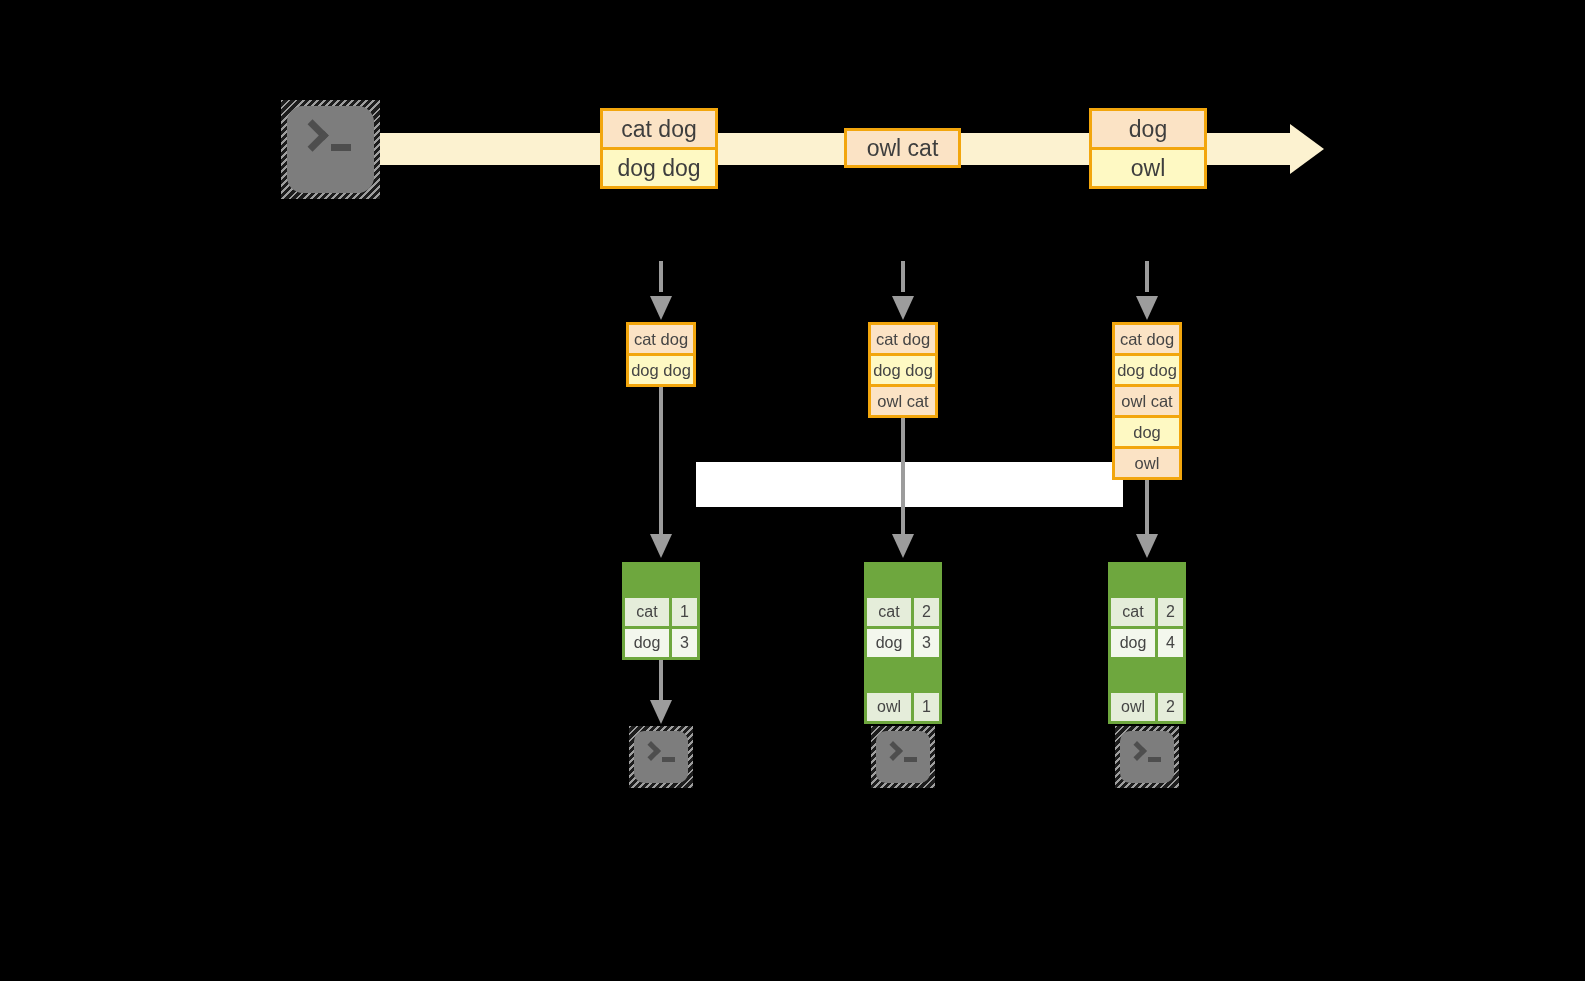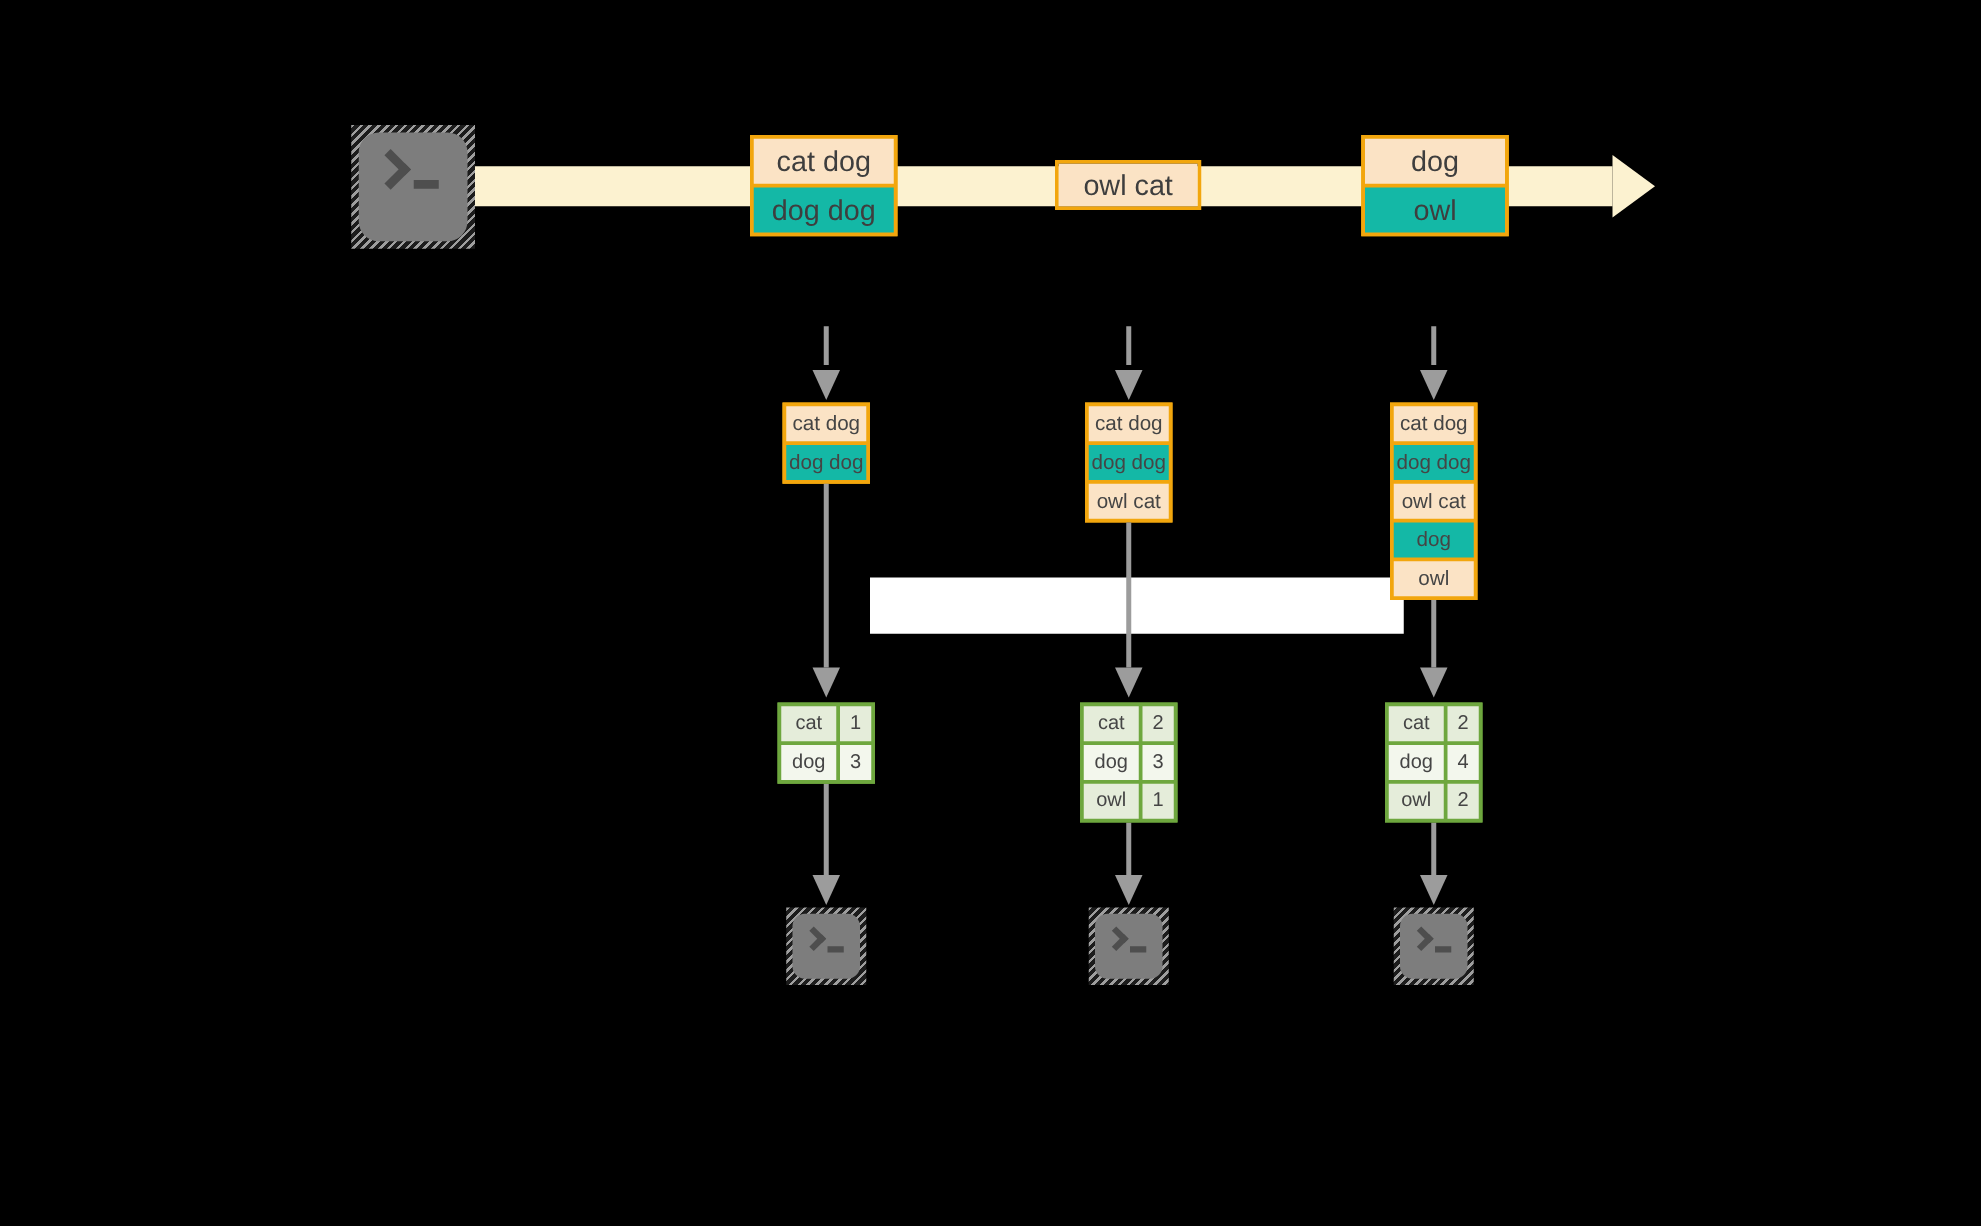--- a/index.html
+++ b/index.html
@@ -25,41 +25,41 @@
     transform:rotate(45deg);left:14px;top:18px;}
   .unders{position:absolute;background:#4e4e4e;left:44px;top:38px;width:20px;height:7px;}
   .term-small .chev{width:9px;height:9px;border-width:5px;border-top:5px solid #4e4e4e;border-right:5px solid #4e4e4e;left:10px;top:13px;}
   .term-small .unders{left:28px;top:26px;width:13px;height:5px;}
   
   .sbox{position:absolute;border:3px solid #f2a60d;background:#f2a60d;
     display:flex;flex-direction:column;gap:3px;z-index:2;box-sizing:border-box;}
   .sc{height:36px;line-height:36px;text-align:center;font-size:23px;color:#3e3e3e;}
   .sc-small{height:34px;line-height:34px;}
   .cell-dark{background:#fbe3c5;}
-  .cell-light{background:#14b8a6;}
+  .cell-light{background:#fef9c3;}
   
   .stack{position:absolute;top:322px;width:70px;border:3px solid #f2a60d;background:#f2a60d;
     display:flex;flex-direction:column;gap:3px;z-index:6;box-sizing:border-box;}
   .stack>div{height:28px;line-height:28px;text-align:center;font-size:16.5px;color:#454545;}
   
   .vline{position:absolute;width:4px;background:#9c9c9c;}
   .vhead{position:absolute;width:0;height:0;
     border-left:11px solid transparent;border-right:11px solid transparent;
     border-top:24px solid #9c9c9c;}
   .z2{z-index:2;} .z6{z-index:6;}
   
   .banner{position:absolute;left:696px;top:462px;width:427px;height:45px;background:#ffffff;z-index:5;}
   .banner-text{position:absolute;left:696px;top:462px;width:427px;height:45px;line-height:45px;
     text-align:center;font-size:34px;font-weight:300;letter-spacing:.5px;color:#2b2b2b;z-index:8;}
   
   .gtable{position:absolute;top:562px;display:grid;grid-template-columns:44px 25px;gap:3px;
     background:#6ea73e;border:3px solid #6ea73e;z-index:4;}
   .gc{height:28px;display:flex;align-items:center;justify-content:center;
     font-size:16px;color:#454545;}
-  .row-dark{background:#e5edda;}
+  .row-dark{background:#e5edda;margin-top:33px;}
   .row-light{background:#f3f7ed;}
 </style>
 </head>
 <body>
 
 <div class="canvas">
 
   <div class="band"></div>
   <div class="band-head"></div>
 

